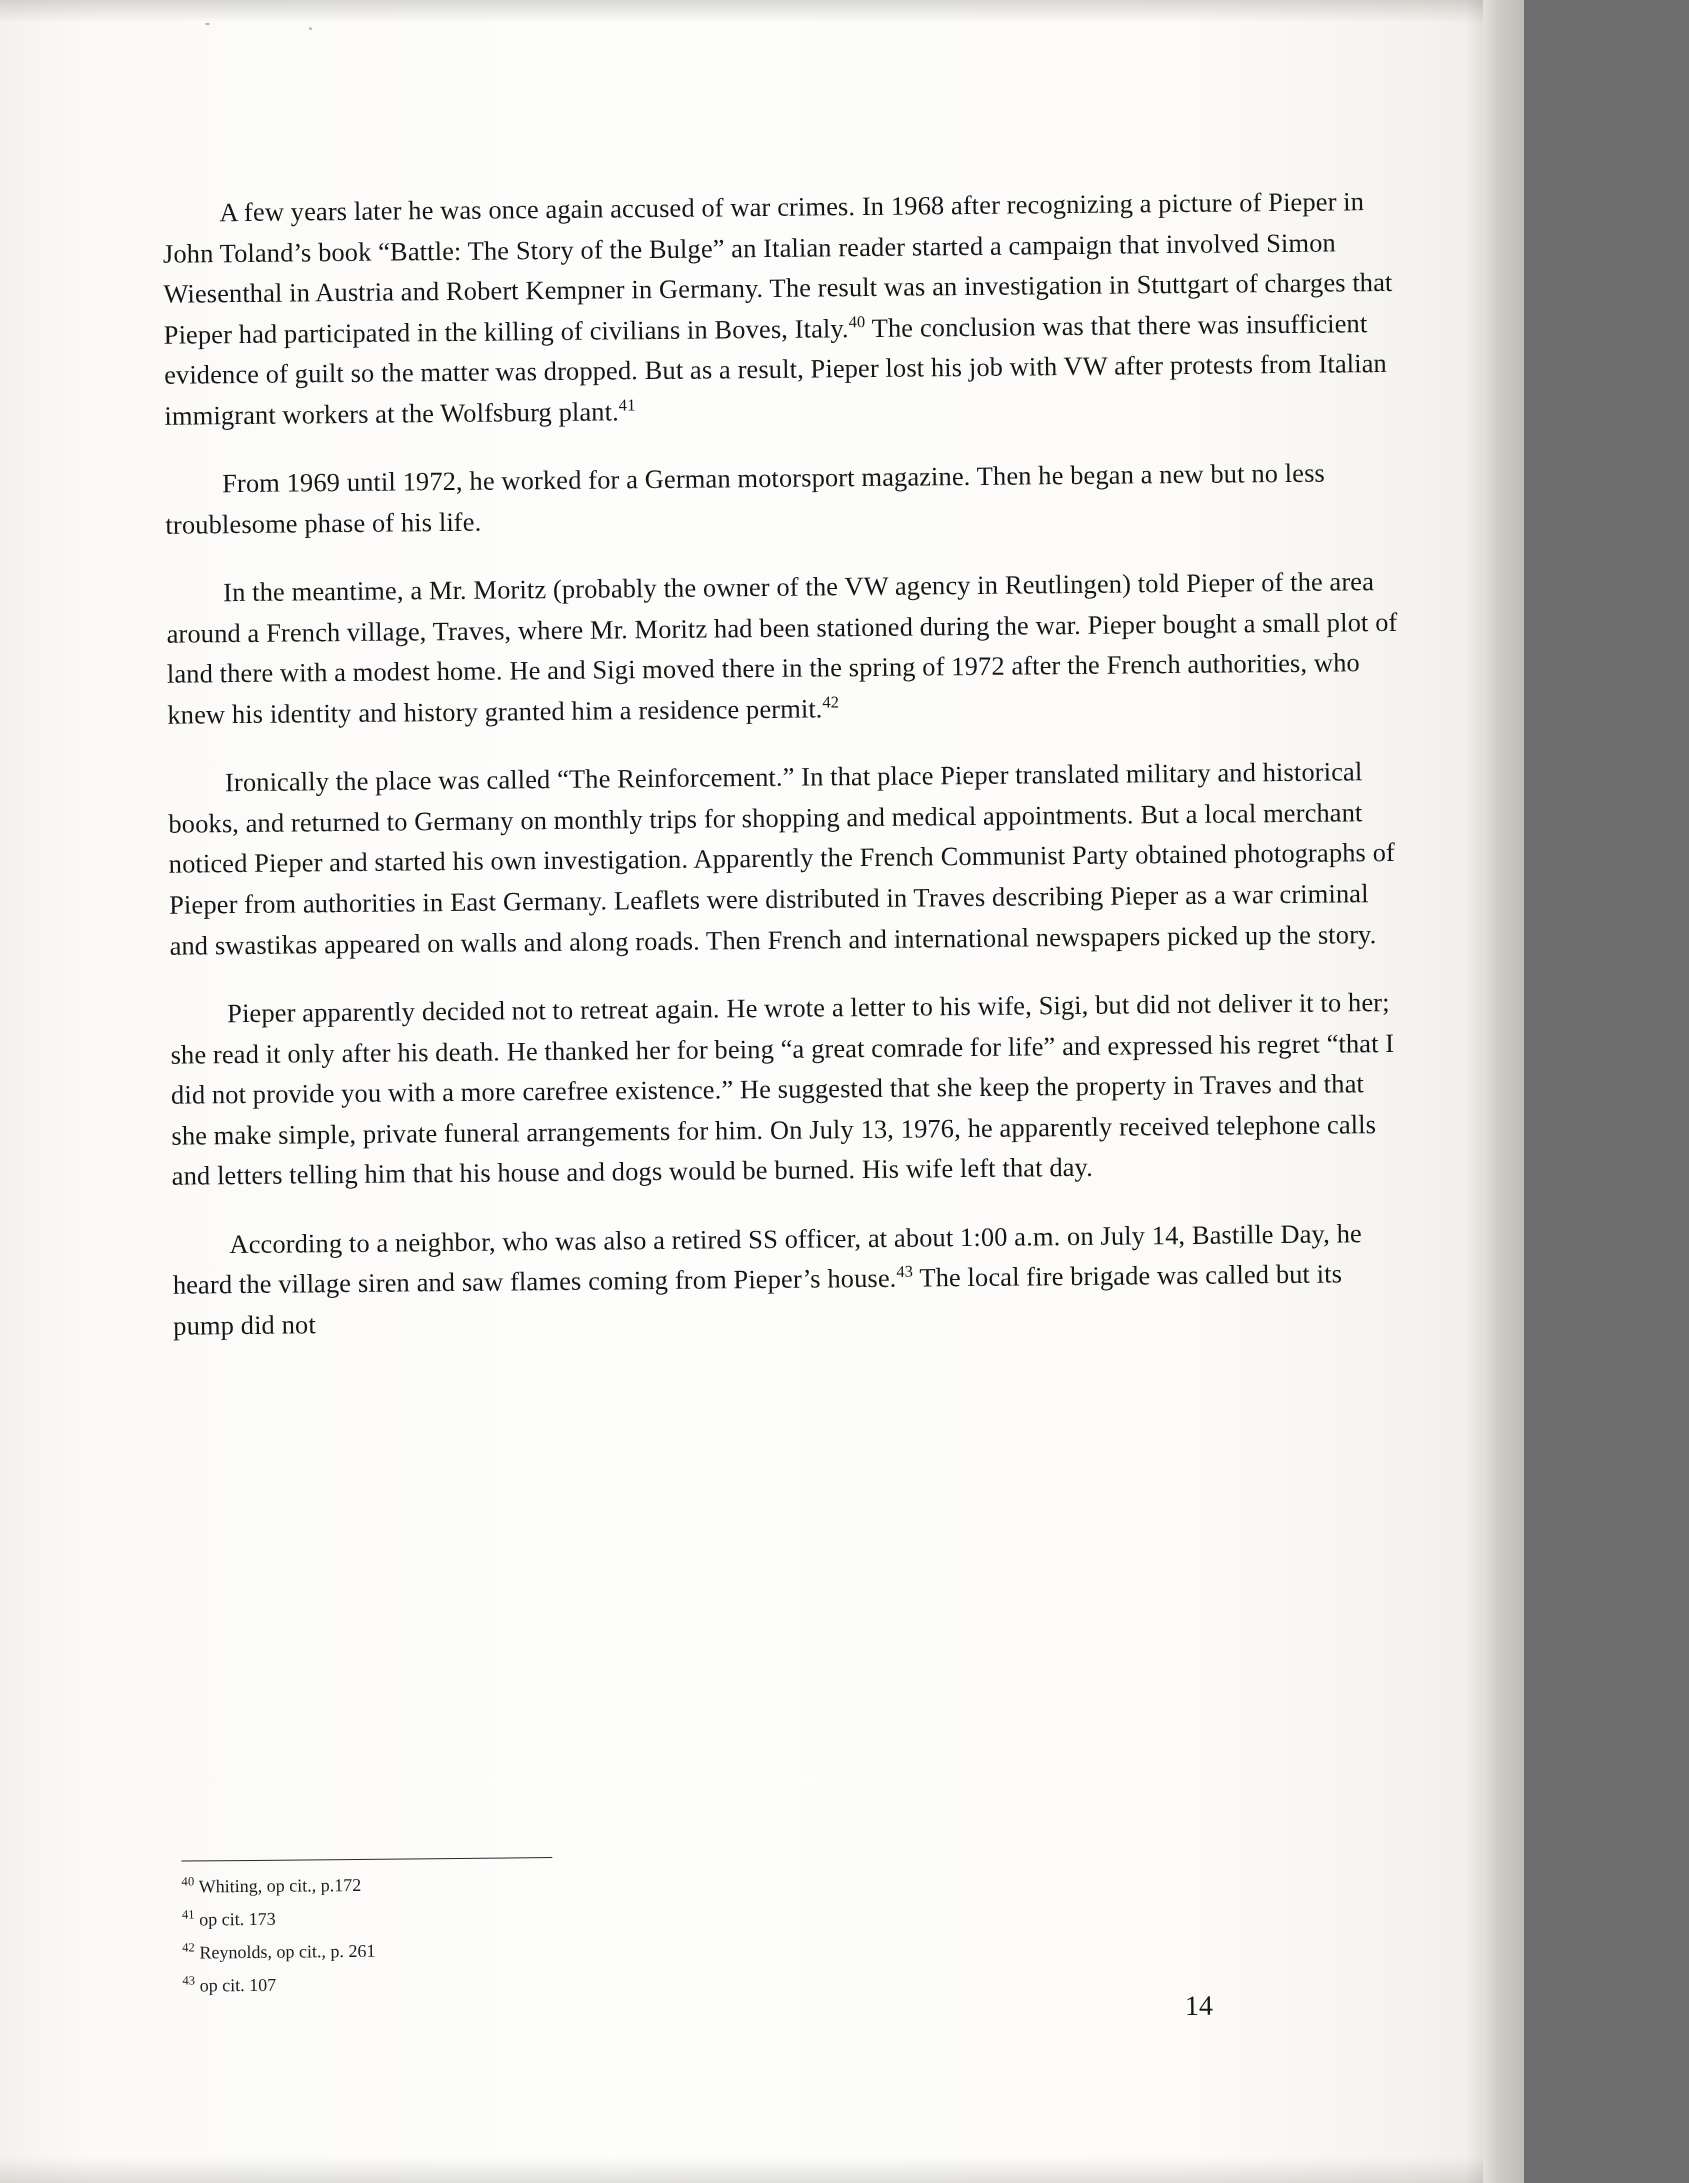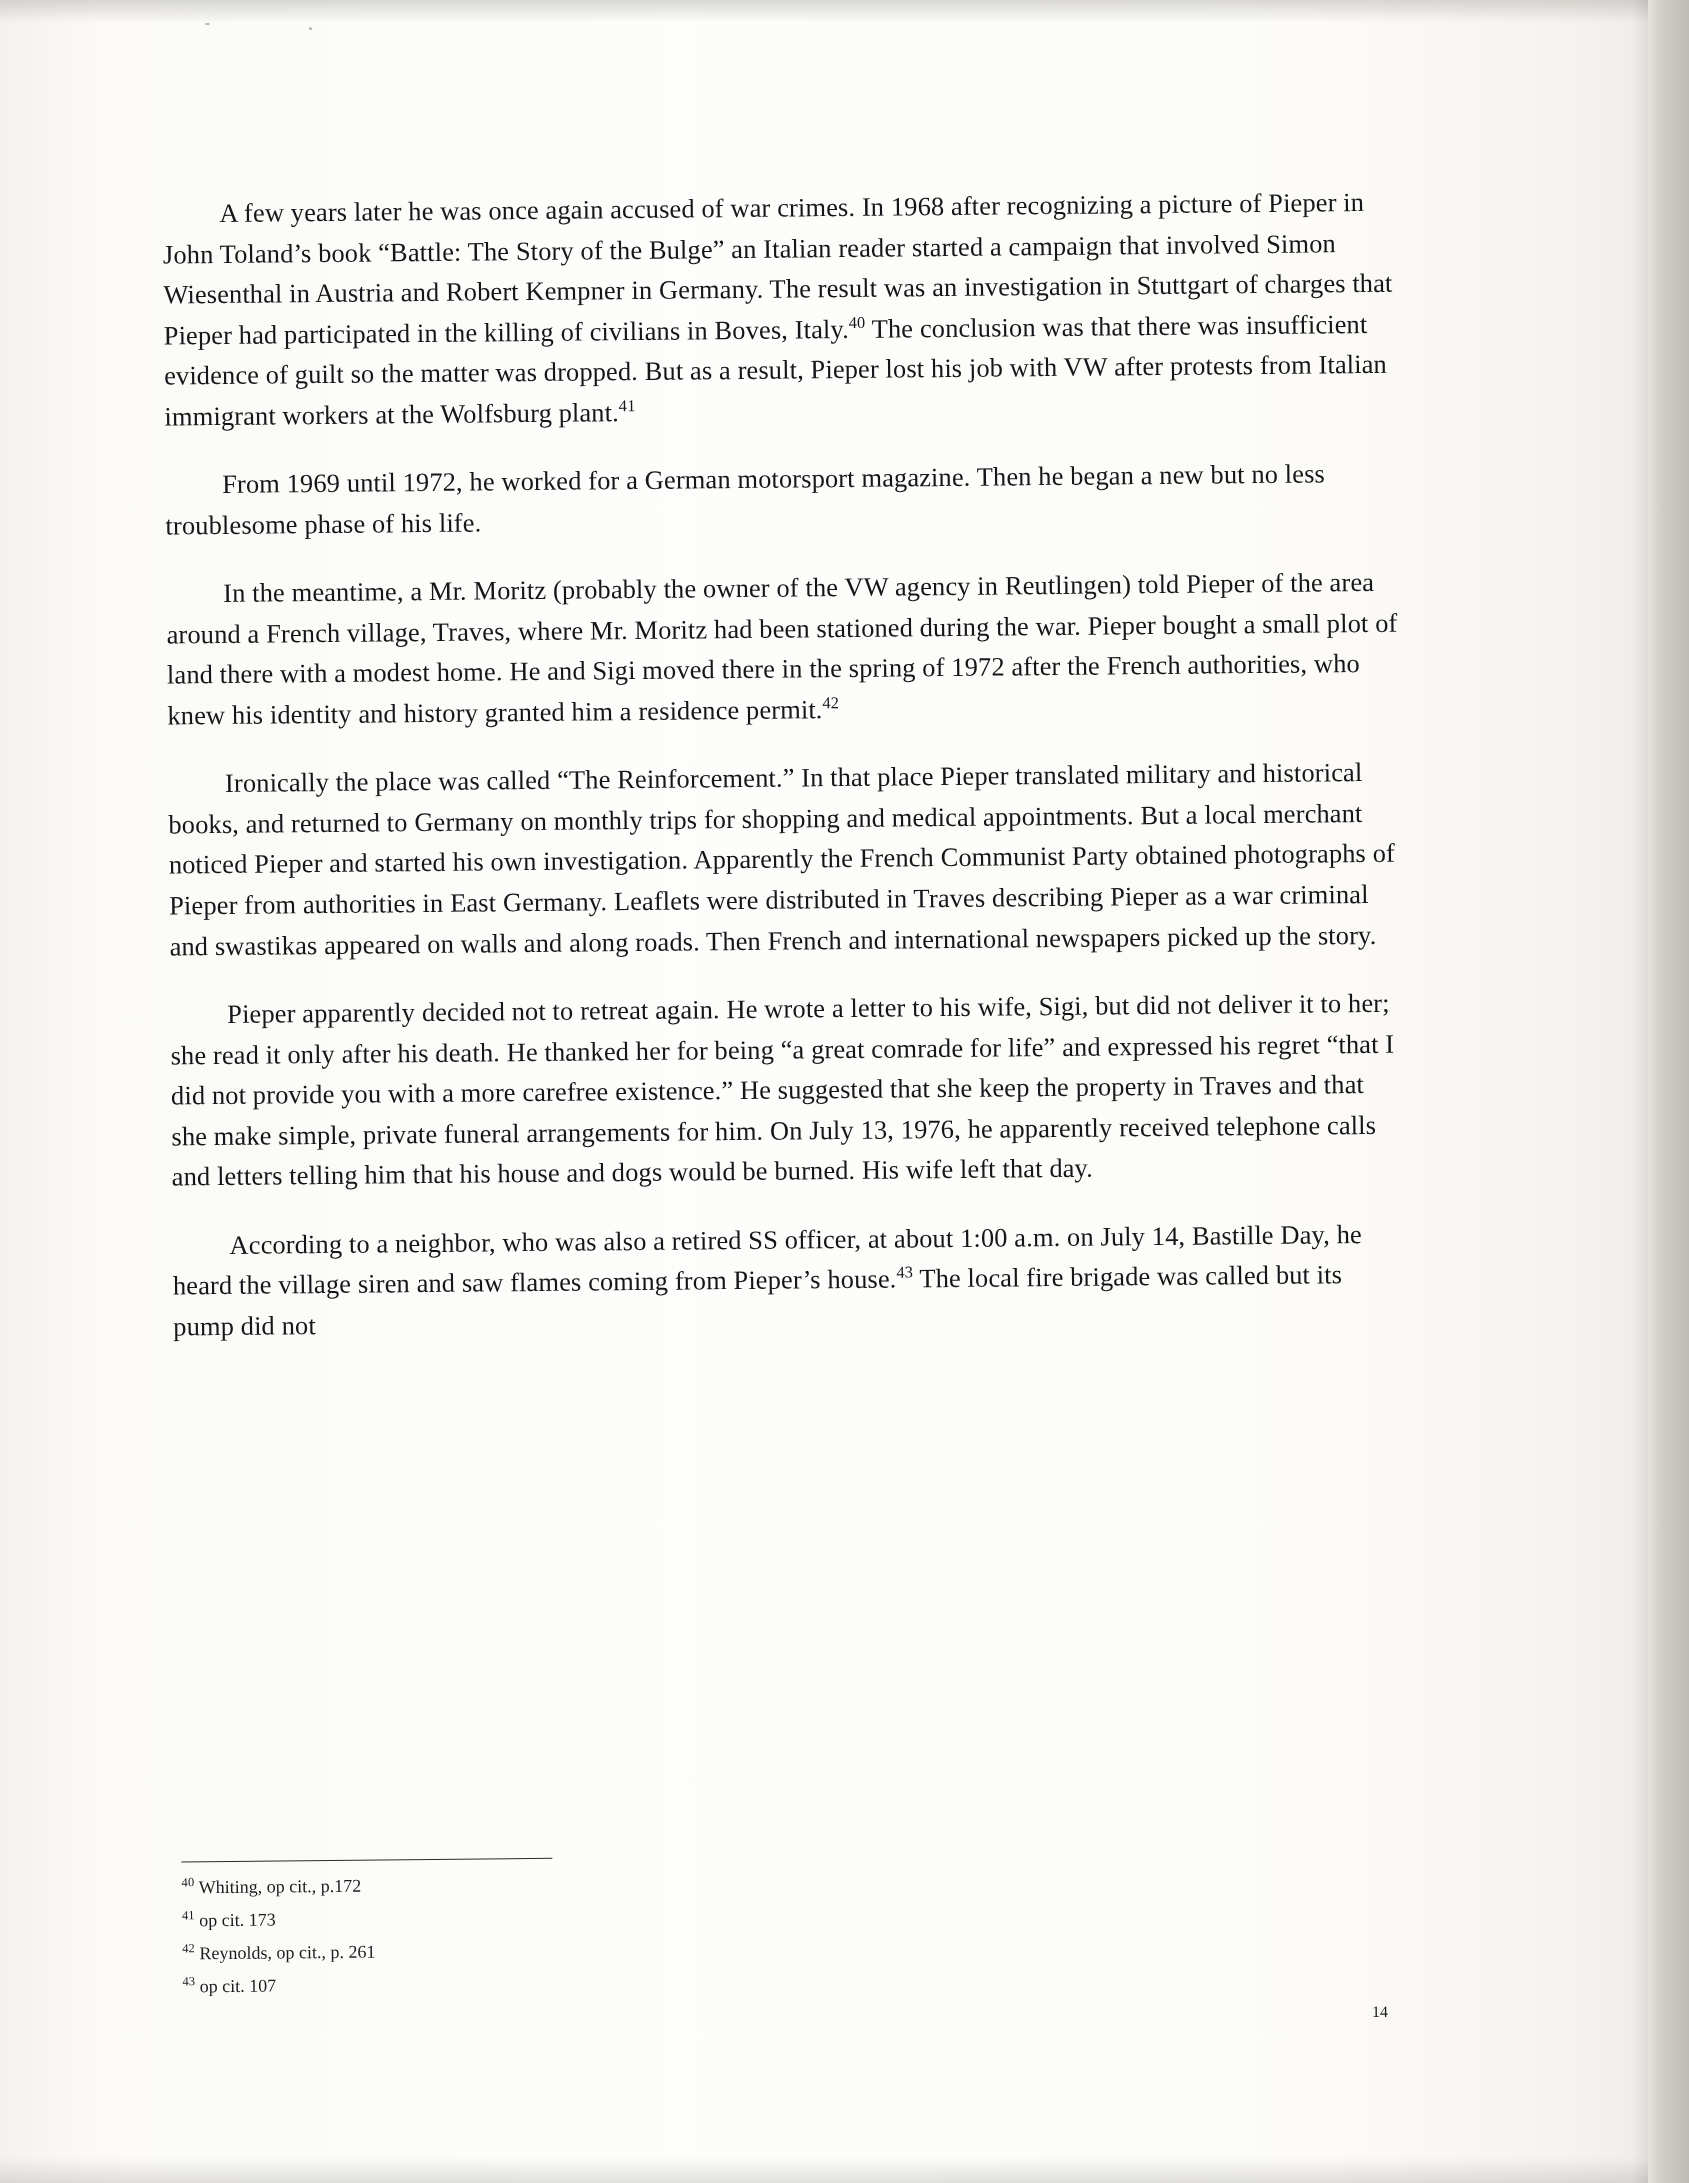--- a/index.html
+++ b/index.html
@@ -2,21 +2,21 @@
 <html style="font-size:10.6px"><head>
 <meta charset="utf-8">
 <style>
   html, body {
     margin: 0;
     padding: 0;
     background: #6e6e6e;
   }
   .page {
     position: relative;
-    width: 1689px;
+    width: 1524px;
     height: 2183px;
     background: #ffffff;
     overflow: hidden;
     font-family: "Liberation Serif", serif;
   }
   
   .scan-tint {
     position: absolute;
     inset: 0;
     background:
@@ -110,23 +110,23 @@
     white-space: nowrap;
   }
   .footnote .fn-num {
     font-size: 12.6px;
     vertical-align: super;
     line-height: 0;
     margin-right: 4.6px;
   }
   .page-number {
     position: absolute;
-    right: 310px;
+    right: 320px;
     bottom: 157px;
-    font-size: 16px;
+    font-size: 28px;
     color: #17171a;
     margin-top: 44px;
   }
   
   .skew-wrap {
     position: absolute;
     inset: 0;
     transform: rotate(-0.55deg);
     transform-origin: 50% 50%;
   }

